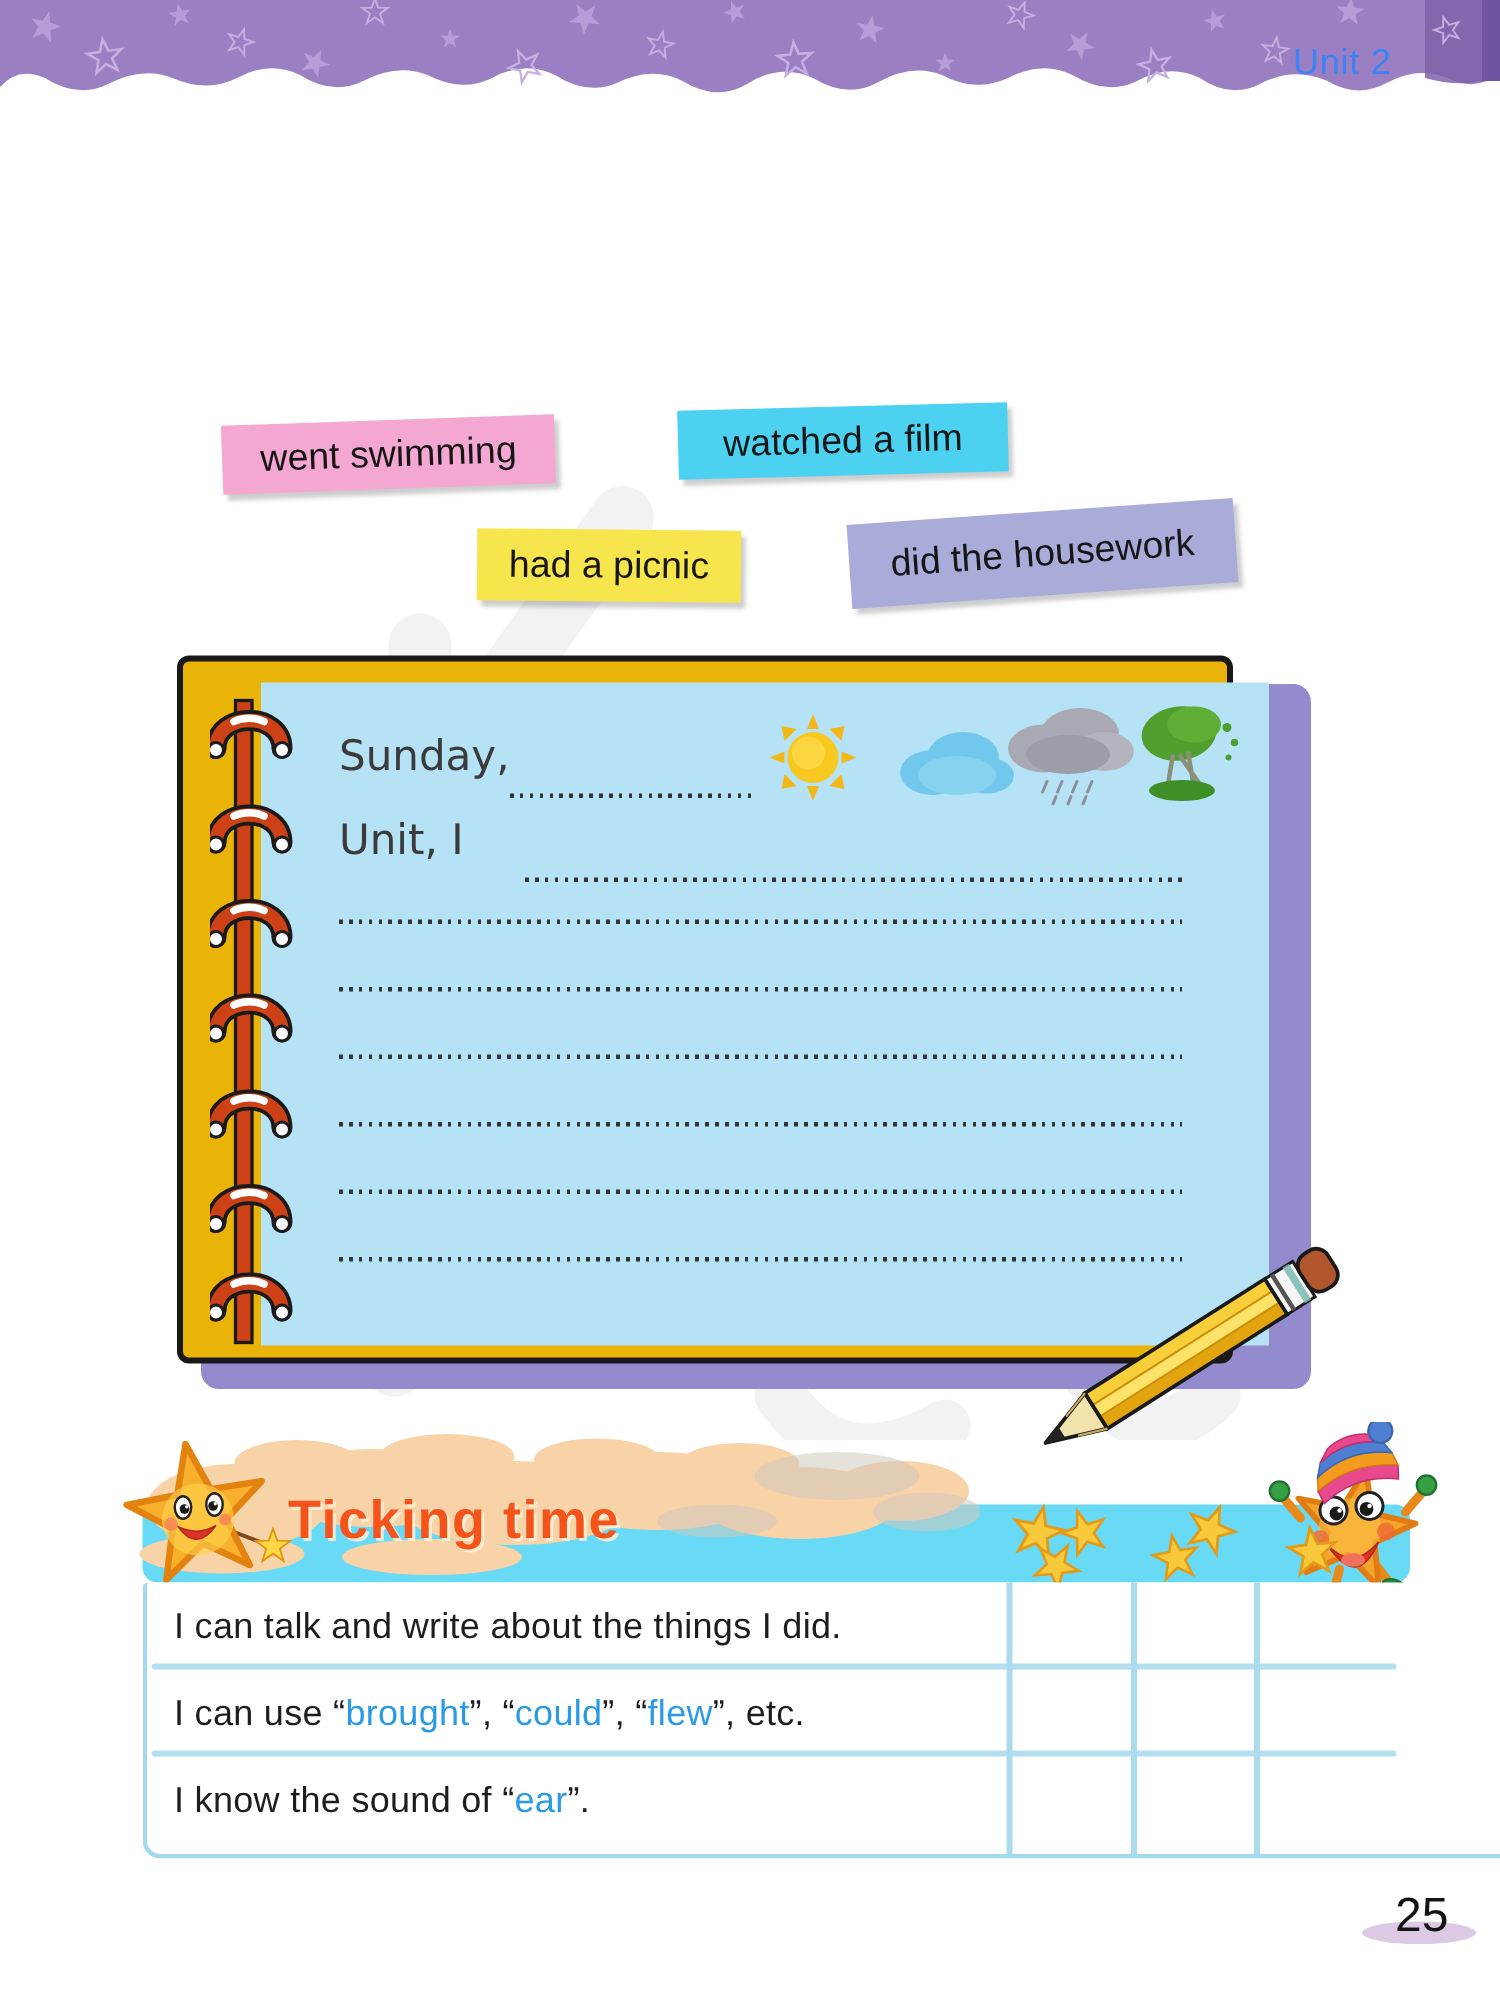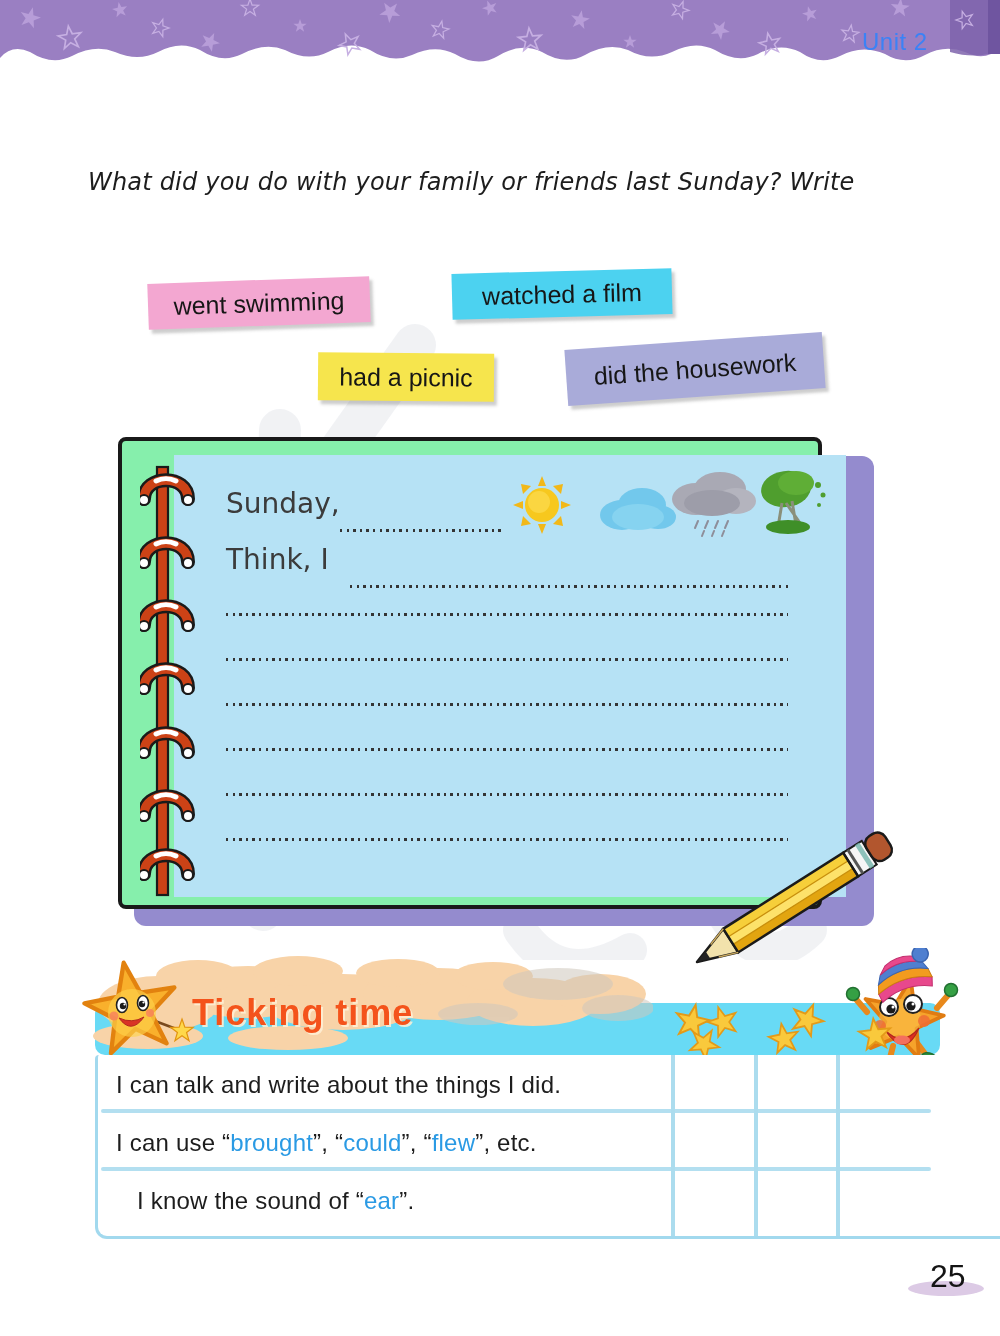--- a/index.html
+++ b/index.html
@@ -15,21 +15,21 @@
   .instr{position:absolute;left:88px;width:870px;font-size:24px;font-style:italic;color:#1d1d1d;
          font-family:"DejaVu Sans",sans-serif;letter-spacing:.2px;}
 
   
   .card{position:absolute;display:flex;align-items:center;justify-content:center;
         font-size:25px;color:#161616;box-shadow:3px 4px 3px rgba(90,90,90,.30);
         font-family:"Liberation Sans",sans-serif;}
 
   
   #nb-shadow{position:absolute;left:134px;top:456px;width:740px;height:470px;background:#948bce;border-radius:12px;}
-  #notebook{position:absolute;left:118px;top:437px;width:704px;height:472px;background:#86efac;
+  #notebook{position:absolute;left:118px;top:437px;width:704px;height:472px;background:#eab308;
             border:4px solid #191919;border-radius:8px;box-sizing:border-box;}
   #nb-paper{position:absolute;left:52px;top:14px;width:672px;height:442px;background:#b6e2f5;}
   .hand{font-family:"DejaVu Sans",sans-serif;color:#3b3b3b;}
   .dotline{position:absolute;height:3px;
            background:repeating-linear-gradient(90deg,#343434 0px,#343434 2.4px,transparent 2.4px,transparent 6.6px);}
 
   
   #tick-band{position:absolute;left:95px;top:1003px;width:845px;height:52px;background:#68daf5;border-radius:10px;}
   #tick-title{position:absolute;left:192px;top:992px;font-size:36px;font-weight:bold;color:#f4531b;
               letter-spacing:1px;text-shadow:2px 2px 0 rgba(255,240,214,.85);}
@@ -98,21 +98,20 @@
       <use href="#star5" transform="translate(440,30) scale(.9) rotate(12)"></use>
       <use href="#star5" transform="translate(530,40) scale(1.2) rotate(-5)"></use>
       <use href="#star5" transform="translate(680,10) scale(.9) rotate(20)"></use>
       <use href="#star5" transform="translate(770,44) scale(1.1) rotate(-12)"></use>
       <use href="#star5" transform="translate(850,34) scale(.9) rotate(8)"></use>
       <use href="#star5" transform="translate(965,20) scale(.9) rotate(-18)"></use>
     </g>
   </svg>
   <div id="unit-label">Unit 2</div>
 
-  <div class="instr" style="top:168px;">What did you do with your family or friends last Sunday? Write</div>
 
   <div class="card" style="left: 148px; top: 280px; width: 222px; height: 46px; transform: rotate(-2deg); background: rgb(243, 167, 209);">
     <span>went swimming</span>
   </div>
   <div class="card" style="left: 452px; top: 271px; width: 220px; height: 46px; transform: rotate(-1.5deg); background: rgb(76, 210, 240);">
     <span>watched a film</span>
   </div>
   <div class="card" style="left: 318px; top: 353px; width: 176px; height: 48px; transform: rotate(0.5deg); background: rgb(246, 229, 77);">
     <span>had a picnic</span>
   </div>
@@ -175,21 +174,21 @@
             <path d="M16,-6 C22,-9 30,-9 36,-6" fill="none" stroke="#ffffff" stroke-width="5" stroke-linecap="round"></path>
             <circle cx="4" cy="13" r="5" fill="#fff" stroke="#1a1a1a" stroke-width="2"></circle>
             <circle cx="48" cy="13" r="5" fill="#fff" stroke="#1a1a1a" stroke-width="2"></circle>
           </g>
       </g>
     </svg>
 
     <div class="abs hand" style="left:104px;top:46px;font-size:28px;">Sunday,</div>
     <div class="dotline" style="left:218px;top:88px;width:162px;"></div>
 
-    <div class="abs hand" style="left:104px;top:102px;font-size:28px;">Think, I</div>
+    <div class="abs hand" style="left:104px;top:102px;font-size:28px;">Unit, I</div>
     <div class="dotline" style="left:228px;top:144px;width:440px;"></div>
 
     <div class="abs" id="blank-lines" style="left:104px;top:172px;width:562px;height:240px;">
         <div class="dotline" style="left: 0px; top: 0px; width: 562px;"></div>
         <div class="dotline" style="left: 0px; top: 45px; width: 562px;"></div>
         <div class="dotline" style="left: 0px; top: 90px; width: 562px;"></div>
         <div class="dotline" style="left: 0px; top: 135px; width: 562px;"></div>
         <div class="dotline" style="left: 0px; top: 180px; width: 562px;"></div>
         <div class="dotline" style="left: 0px; top: 225px; width: 562px;"></div>
       </div>
@@ -346,21 +345,21 @@
   <svg class="abs" style="left:788px;top:1001px;" width="38" height="38">
       <use href="#star5" transform="translate(19,19) rotate(22) scale(1.65)" fill="#f9c93c" stroke="#e39a18" stroke-width="1.1"></use>
     </svg>
   <svg class="abs" style="left:856px;top:1016px;" width="38" height="38">
       <use href="#star5" transform="translate(19,19) rotate(-6) scale(1.65)" fill="#f9c93c" stroke="#e39a18" stroke-width="1.1"></use>
     </svg>
 
   <div id="tick-table">
     <div class="tick-row" style="top:16px;"><span style="color: rgb(29, 29, 29);">I can talk and write about the things I did.</span></div>
     <div class="tick-row" style="top:74px;"><span style="color: rgb(29, 29, 29);">I can use “</span><span style="color: rgb(42, 154, 228);">brought</span><span style="color: rgb(29, 29, 29);">”, “</span><span style="color: rgb(42, 154, 228);">could</span><span style="color: rgb(29, 29, 29);">”, “</span><span style="color: rgb(42, 154, 228);">flew</span><span style="color: rgb(29, 29, 29);">”, etc.</span></div>
-    <div class="tick-row" style="top:132px;margin-left:21px;"><span style="color: rgb(29, 29, 29);">I know the sound of “</span><span style="color: rgb(42, 154, 228);">ear</span><span style="color: rgb(29, 29, 29);">”.</span></div>
+    <div class="tick-row" style="top:132px;"><span style="color: rgb(29, 29, 29);">I know the sound of “</span><span style="color: rgb(42, 154, 228);">ear</span><span style="color: rgb(29, 29, 29);">”.</span></div>
     <div class="row-sep" style="top:54px;width:830px;"></div>
     <div class="row-sep" style="top:112px;width:830px;"></div>
     <div class="col-div" style="left:573px;"></div>
     <div class="col-div" style="left:656px;"></div>
     <div class="col-div" style="left:738px;"></div>
   </div>
 
   <div id="page-smudge"></div>
   <div id="page-number">25</div>
 </div>

